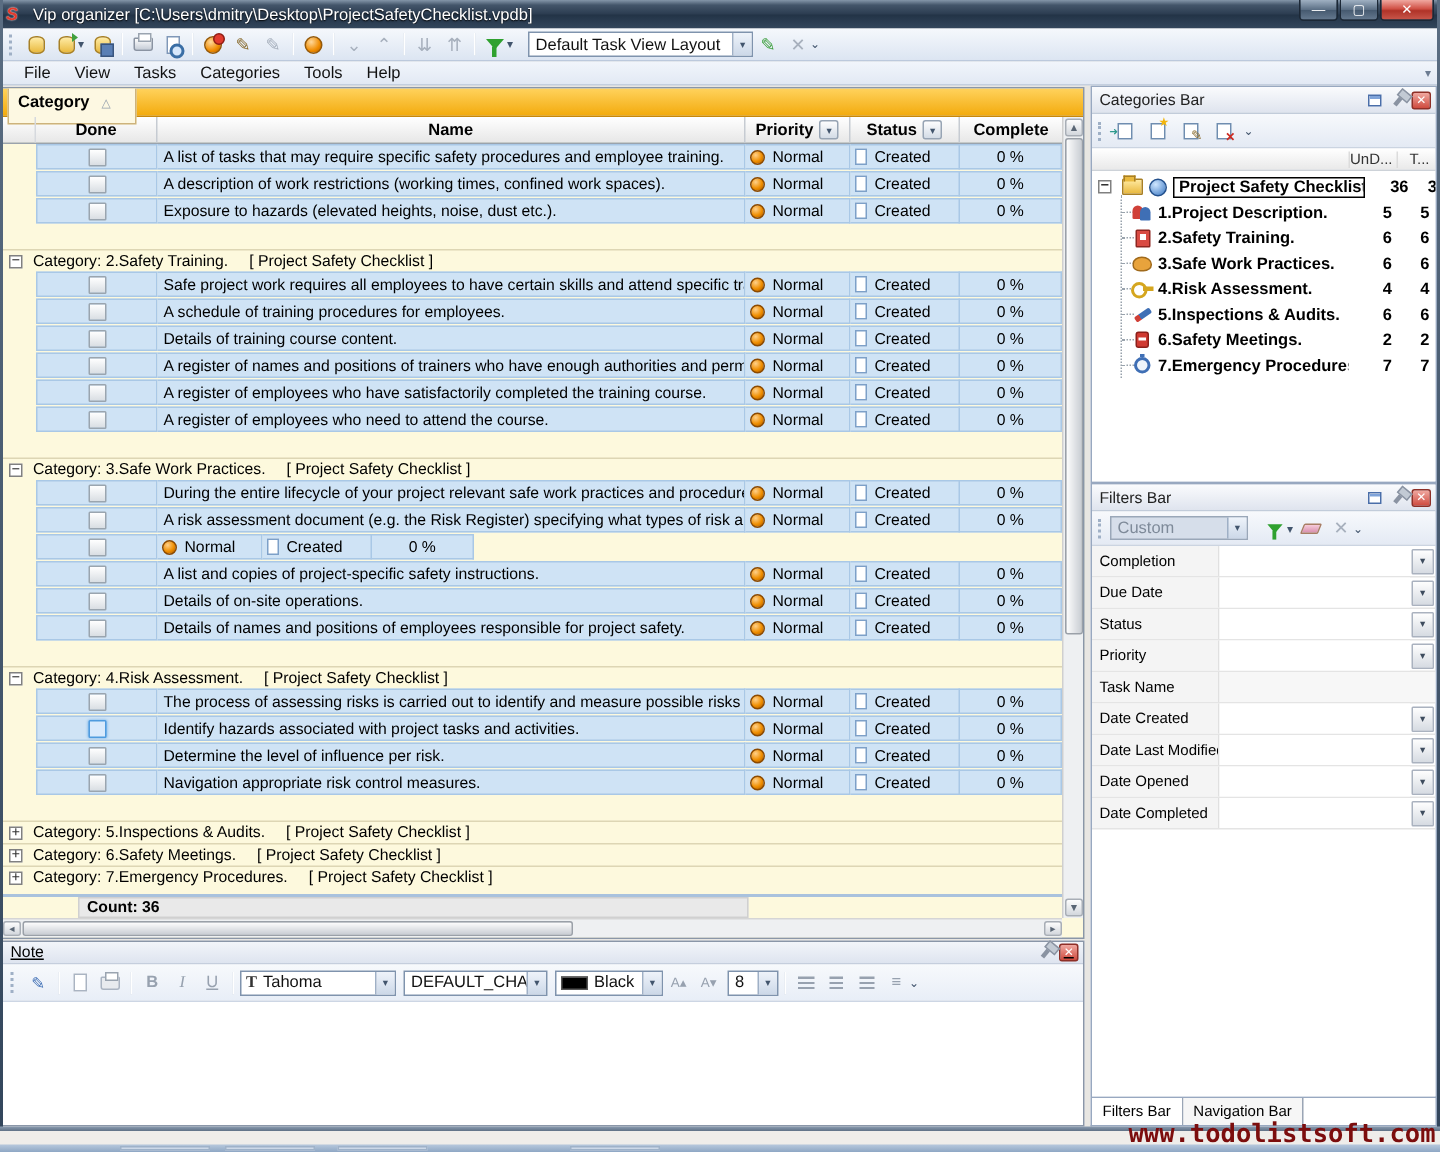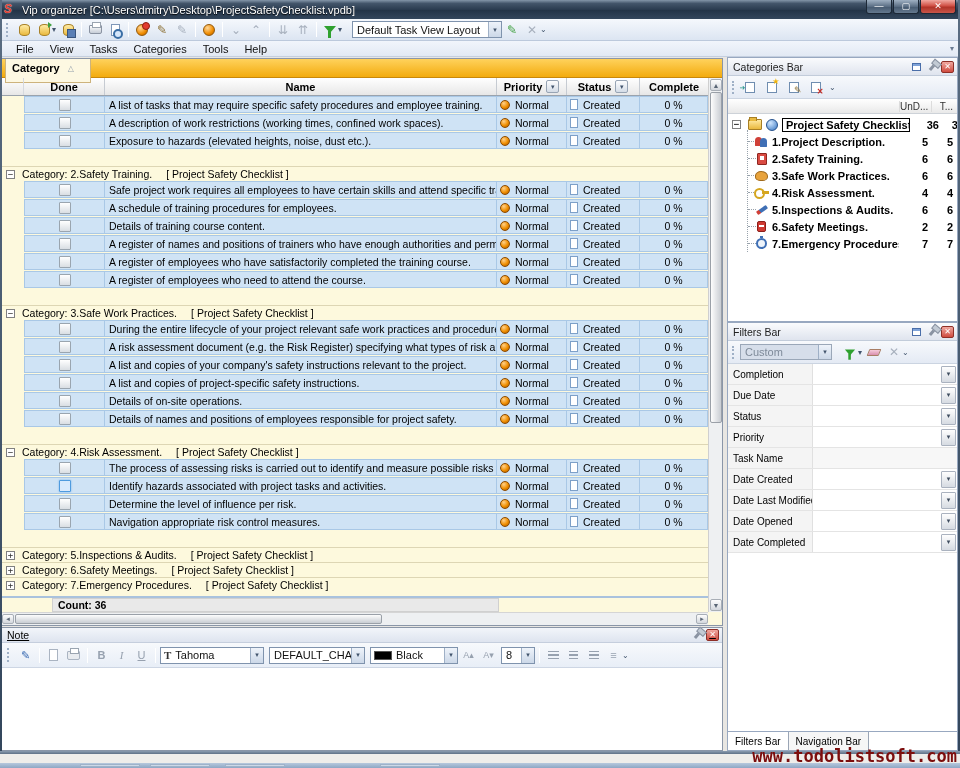--- a/index.html
+++ b/index.html
@@ -528,21 +528,20 @@
             <span class="picon"></span>
             <span>Created</span>
           </span>
           <span class="tcell tc-comp">0 %</span>
         </div>
         <div class="trow">
           <span class="tc-gutter"></span>
           <span class="tcell tc-done">
             <span class="cb"></span>
           </span>
-          <span class="tcell tc-name">A list and copies of your company's safety instructions relevant to the project.</span>
           <span class="tcell tc-pri">
             <span class="pdot"></span>
             <span>Normal</span>
           </span>
           <span class="tcell tc-status">
             <span class="picon"></span>
             <span>Created</span>
           </span>
           <span class="tcell tc-comp">0 %</span>
         </div>
@@ -932,21 +931,21 @@
       <span class="tb-sep"></span>
       <div class="combo ncombo" style="width:104px">
         <span class="tglyph">T</span>
         <span class="cval">Tahoma</span>
         <span class="cdd">▾</span>
       </div>
       <div class="combo ncombo" style="width:96px;margin-left:4px">
         <span class="cval">DEFAULT_CHAR</span>
         <span class="cdd">▾</span>
       </div>
-      <div class="combo ncombo" style="width:88px;margin-left:4px">
+      <div class="combo ncombo" style="width:72px;margin-left:4px">
         <span class="swatch"></span>
         <span class="cval">Black</span>
         <span class="cdd">▾</span>
       </div>
       <span class="nb" style="font-size:9px">A▴</span>
       <span class="nb" style="font-size:9px">A▾</span>
       <div class="combo ncombo" style="width:34px;margin-left:2px">
         <span class="cval">8</span>
         <span class="cdd">▾</span>
       </div>

